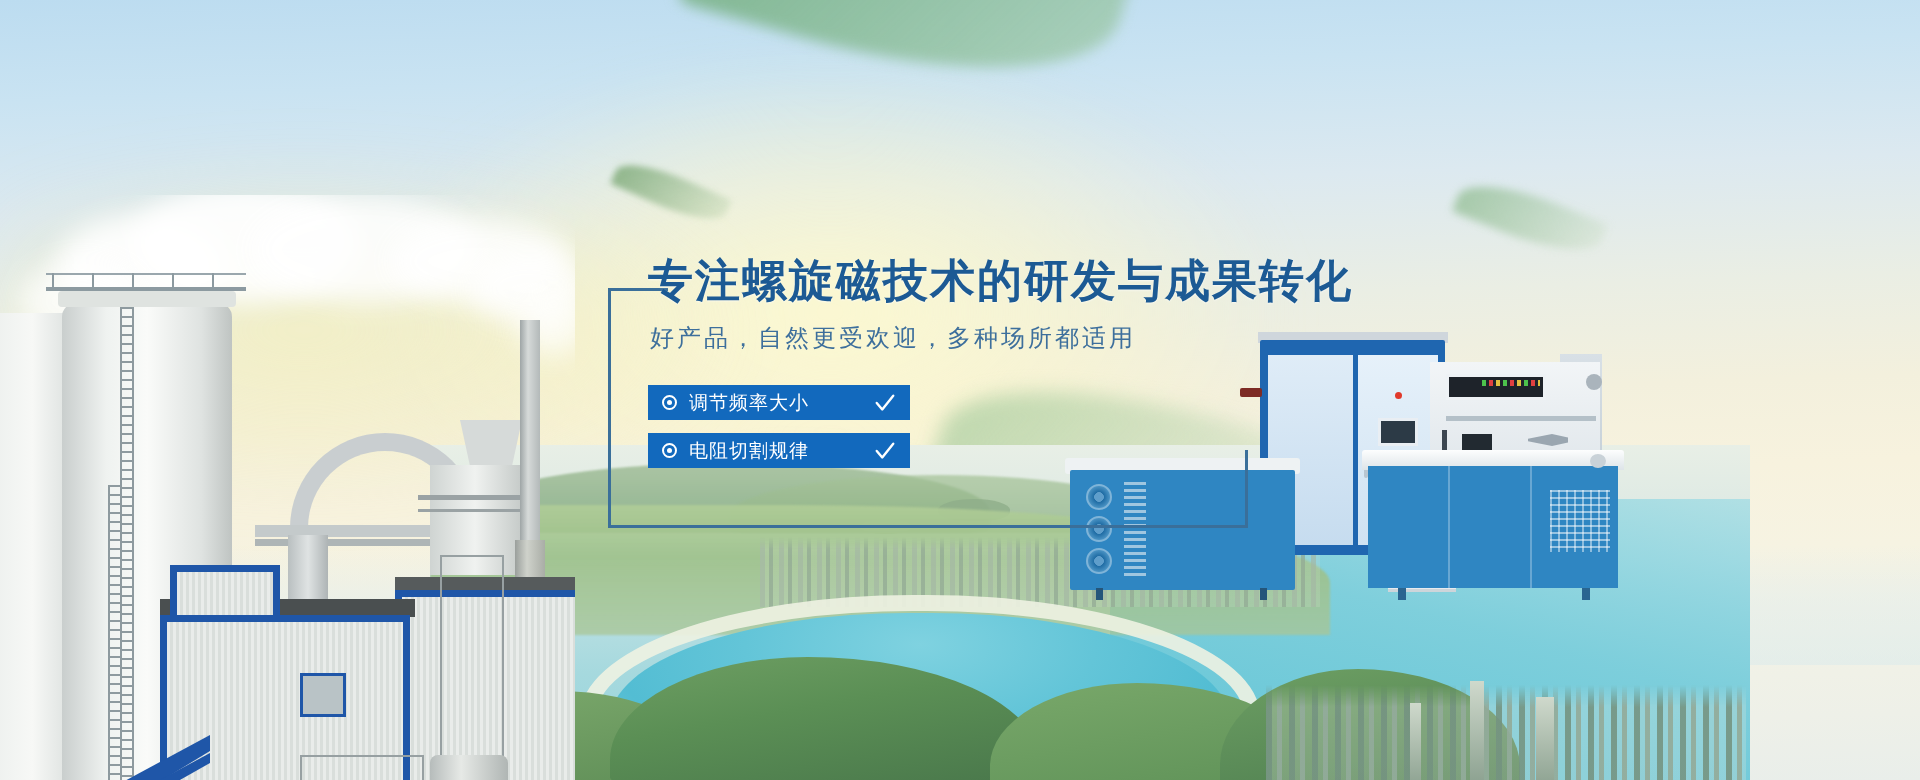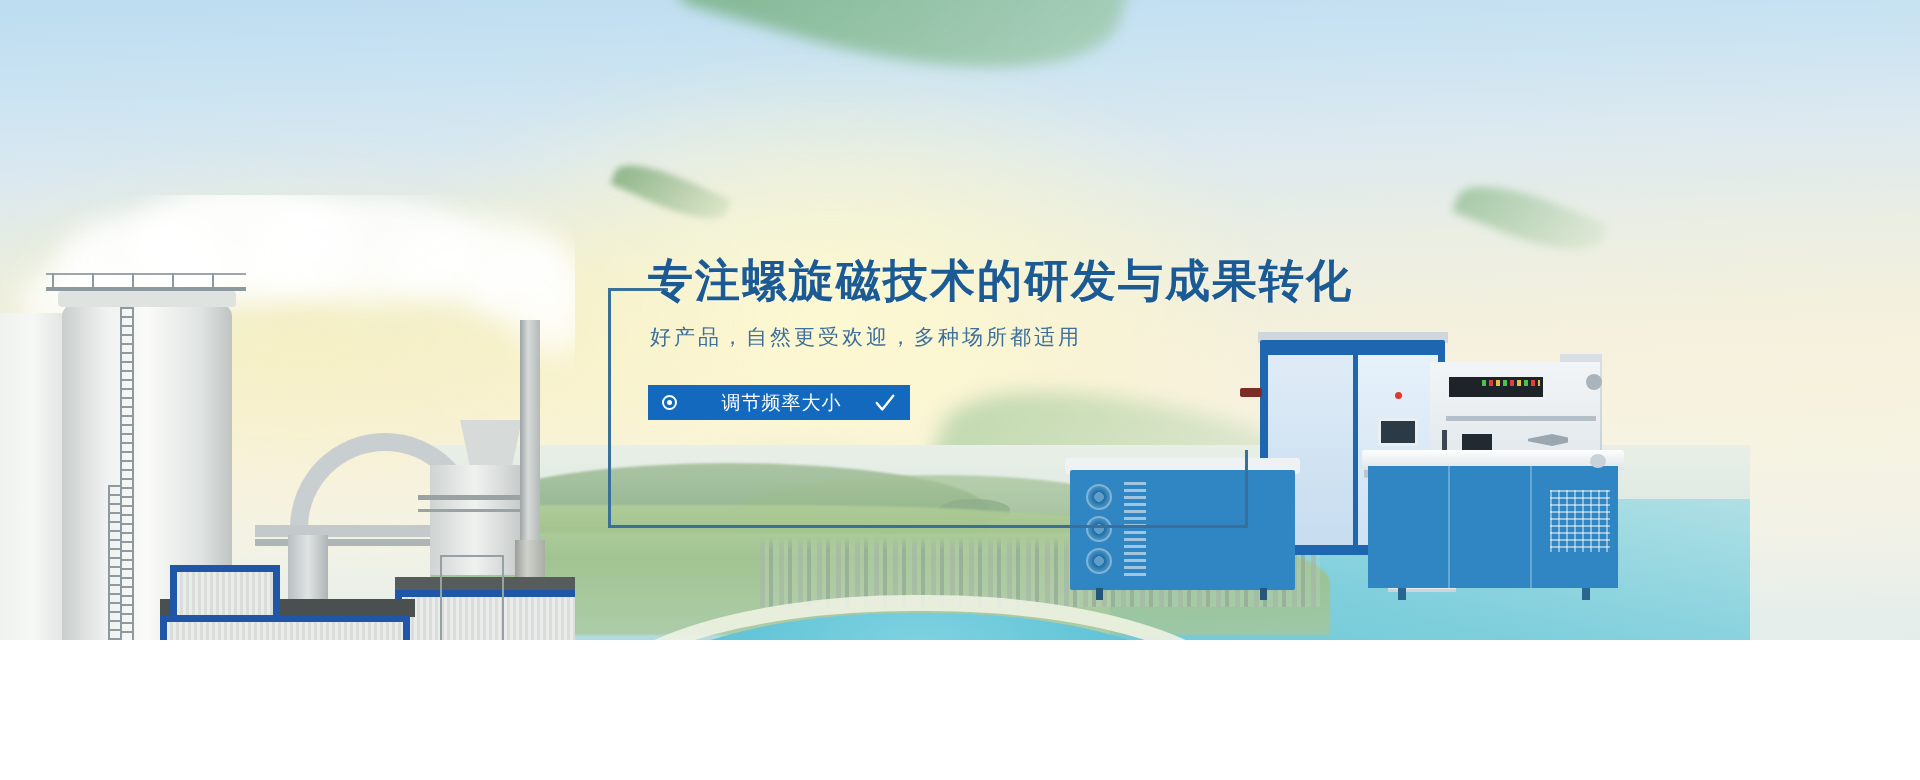--- a/index.html
+++ b/index.html
@@ -1,21 +1,20 @@
 <!DOCTYPE html>
 <html><head>
 <meta charset="utf-8">
 <style>
   html,body{margin:0;padding:0;background:#fff;}
   body{font-family:"Liberation Sans","DejaVu Sans",sans-serif;}
 
   #banner{
-    position:relative;width:1920px;height:640px;overflow:hidden;
+    position:relative;width:1920px;height:780px;overflow:hidden;
     background:linear-gradient(178deg,#bcdcf0 0%,#c9e3f2 12%,#dce9f0 26%,#eaeee4 40%,#f3f0dd 52%,#f7f2de 62%,#f6f3e2 72%,#f2f2e6 82%,#eef0e8 92%,#e9eeea 100%);
-    text-align:center;
   }
 
   
   .sky-glow{position:absolute;left:380px;top:60px;width:900px;height:420px;
     background:radial-gradient(ellipse at 50% 60%,rgba(255,250,205,.85) 0%,rgba(255,248,200,.45) 38%,rgba(255,250,220,0) 72%);
     filter:blur(26px);}
   .sky-glow2{position:absolute;left:0;top:150px;width:760px;height:360px;
     background:radial-gradient(ellipse at 40% 50%,rgba(250,240,170,.55) 0%,rgba(250,244,200,0) 70%);
     filter:blur(30px);}
 
@@ -200,21 +199,21 @@
   .bracket{position:absolute;left:608px;top:288px;width:640px;height:240px;pointer-events:none;}
   .br-top{position:absolute;left:0;top:0;width:60px;height:3px;background:#3a6f9a;}
   .br-left{position:absolute;left:0;top:0;width:3px;height:240px;background:#3a6f9a;}
   .br-bottom{position:absolute;left:0;top:237px;width:640px;height:3px;background:#3a6f9a;}
   .br-right{position:absolute;left:637px;top:162px;width:3px;height:78px;background:#3a6f9a;}
 
   
   .headline{position:absolute;left:648px;top:258px;font-size:45px;font-weight:bold;
     color:#1c5a94;letter-spacing:2px;line-height:1;
     text-shadow:0 1px 2px rgba(255,255,255,.6);white-space:nowrap;}
-  .subhead{position:absolute;left:650px;top:326px;font-size:21px;color:#3d6f9c;
+  .subhead{position:absolute;left:650px;top:326px;font-size:24px;color:#3d6f9c;
     letter-spacing:3px;line-height:1;white-space:nowrap;}
 
   .pills{position:absolute;left:648px;top:385px;width:580px;}
   .pill-row{display:flex;gap:26px;margin-bottom:13px;}
   .pill{display:flex;align-items:center;background:#1269bd;color:#fff;height:35px;
     box-sizing:border-box;padding:0 14px;white-space:nowrap;}
   .pill.w1{width:262px;}
   .pill.w2{width:286px;}
   .dot{width:15px;height:15px;border-radius:50%;border:2px solid #fff;box-sizing:border-box;
     position:relative;flex:0 0 auto;}
@@ -368,16 +367,25 @@
         <span class="pill-label">调节频率大小</span>
         <span class="tick">
           <svg viewBox="0 0 24 24" width="22" height="22">
               <path d="M3 12 L9 19 L21 4" fill="none" stroke="#ffffff" stroke-width="2.6" stroke-linecap="round" stroke-linejoin="round"></path>
             </svg>
         </span>
       </div>
     </div>
 
     <div class="pill-row">
+      <div class="pill w1">
+        <span class="dot"></span>
+        <span class="pill-label">电阻切割规律</span>
+        <span class="tick">
+          <svg viewBox="0 0 24 24" width="22" height="22">
+              <path d="M3 12 L9 19 L21 4" fill="none" stroke="#ffffff" stroke-width="2.6" stroke-linecap="round" stroke-linejoin="round"></path>
+            </svg>
+        </span>
+      </div>
     </div>
 
   </div>
 </div>
 
 </body></html>

